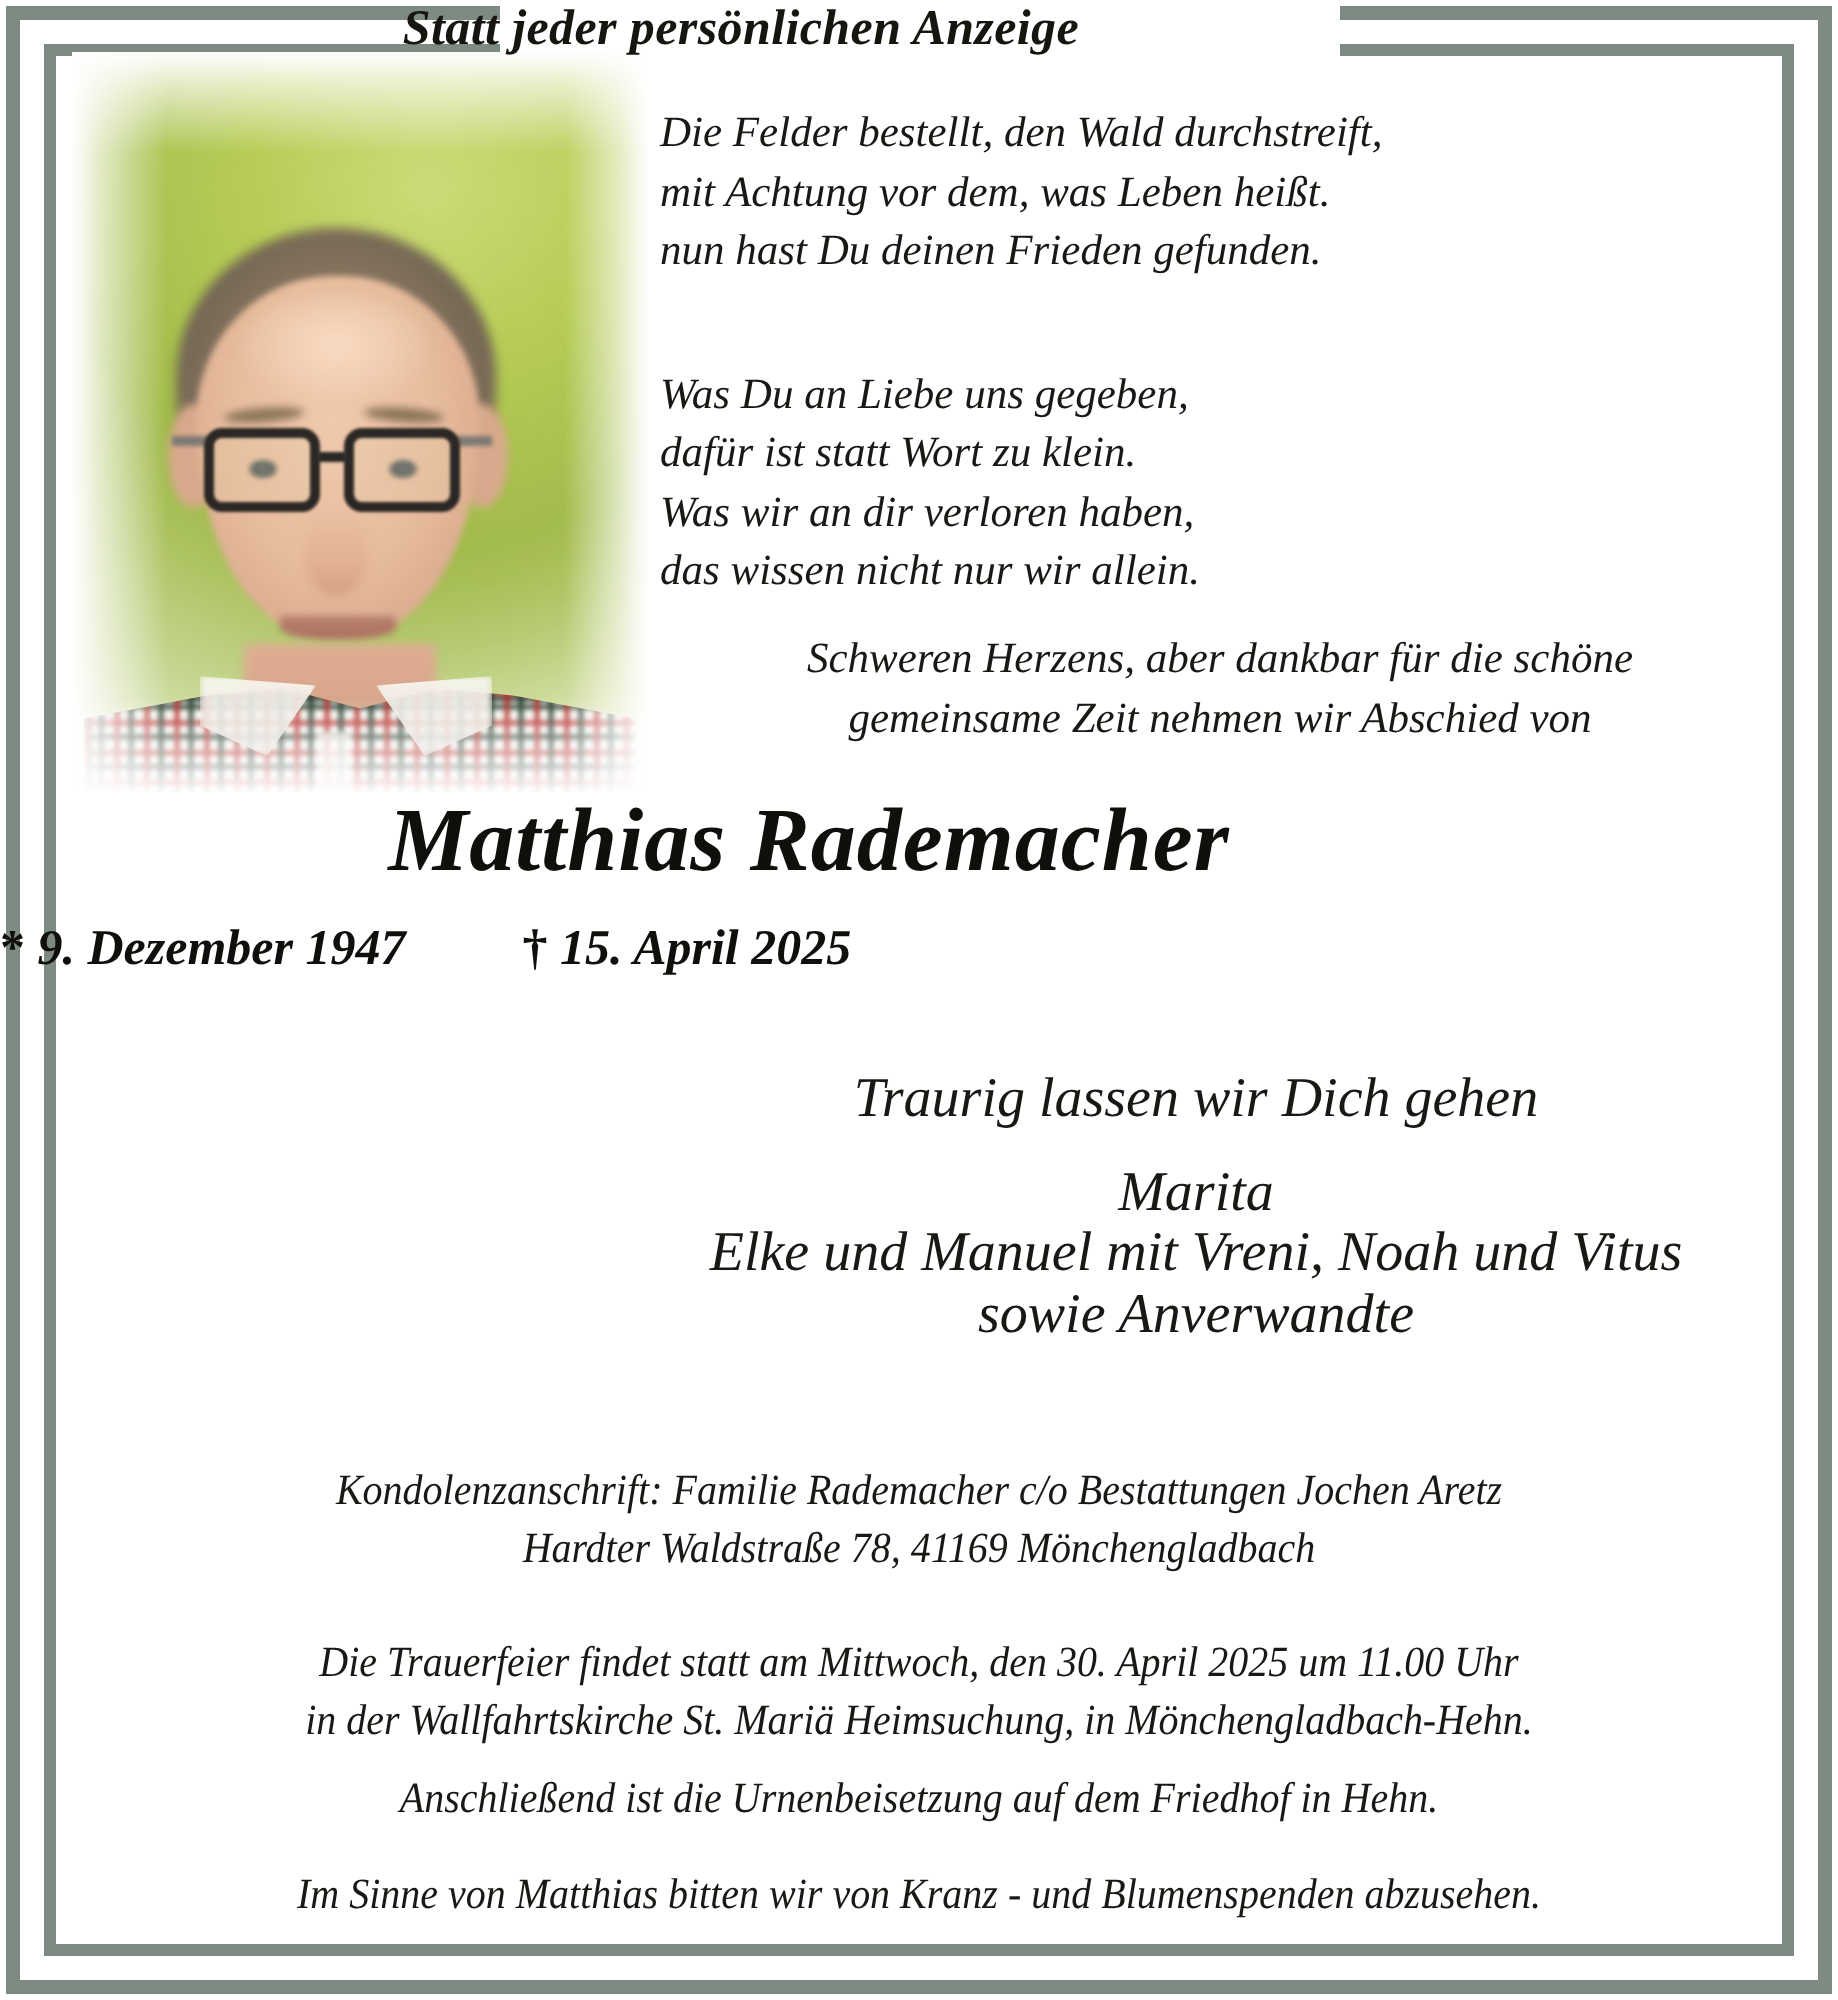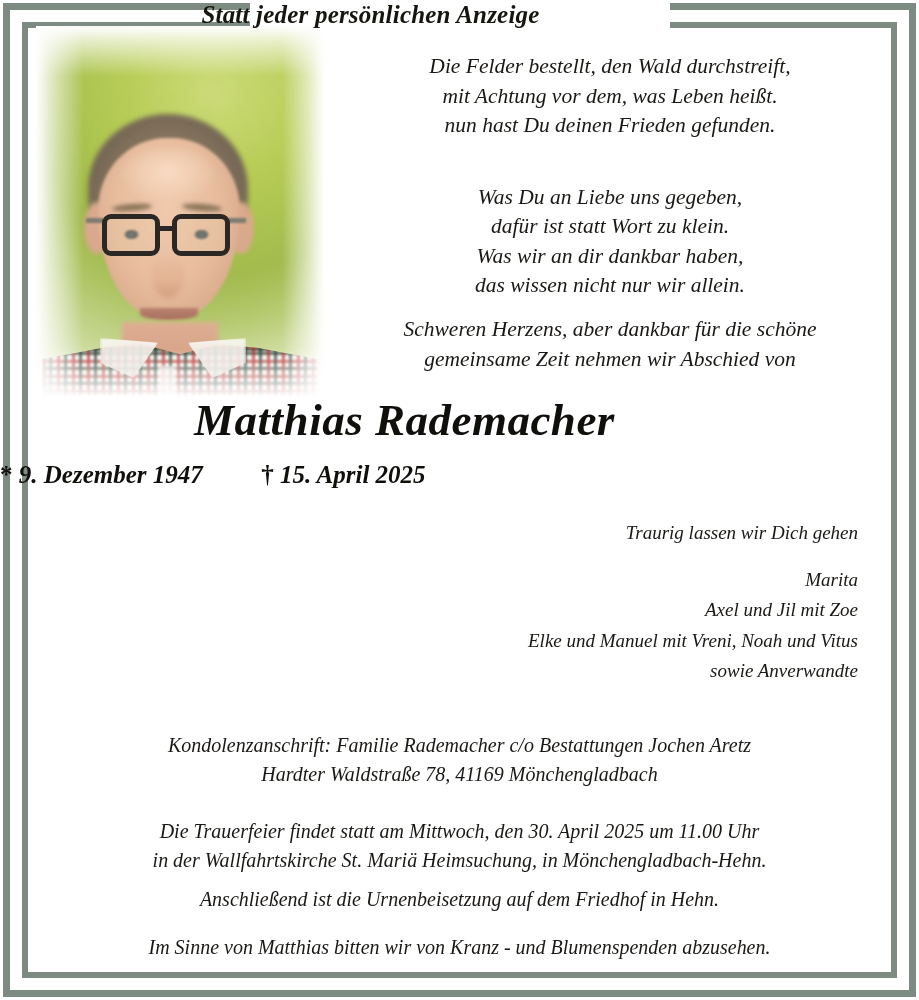--- a/index.html
+++ b/index.html
@@ -221,21 +221,21 @@
       linear-gradient(270deg, #fff 0%, rgba(255,255,255,0) 15%),
       linear-gradient(180deg, #fff 0%, rgba(255,255,255,0) 14%),
       linear-gradient(0deg,   #fff 0%, rgba(255,255,255,0) 13%);
   }
 
   
   .verse {
     position: absolute;
     left: 330px; top: 52px;
     width: 560px;
-    text-align: center;
+    text-align: left;
     font-style: italic;
     font-size: 21.5px;
     line-height: 29.5px;
     color: #1a1814;
   }
   .verse .stanza + .stanza { margin-top: 42px; }
 
   .farewell {
     position: absolute;
     left: 318px; top: 314px;
@@ -270,25 +270,25 @@
     font-weight: bold;
     font-size: 25px;
     color: #100f0c;
   }
   .dates .gap { display: inline-block; width: 46px; }
   .sym { font-style: normal; font-weight: bold; }
 
   
   .mourners {
     position: absolute;
-    left: 338px; top: 518px;
+    left: 338px; top: 535px;
     width: 520px;
-    text-align: right;
-    font-style: italic;
-    font-size: 19px;
+    text-align: center;
+    font-style: italic;
+    font-size: 28px;
     line-height: 30.5px;
     color: #1a1814;
   }
   .mourners .intro { margin-bottom: 16px; }
 
   
   .condensed {
     position: absolute;
     width: 919px;
     left: 0;
@@ -343,21 +343,21 @@
 
   <div class="verse">
     <div class="stanza">
       <div>Die Felder bestellt, den Wald durchstreift,</div>
       <div>mit Achtung vor dem, was Leben heißt.</div>
       <div>nun hast Du deinen Frieden gefunden.</div>
     </div>
     <div class="stanza">
       <div>Was Du an Liebe uns gegeben,</div>
       <div>dafür ist statt Wort zu klein.</div>
-      <div>Was wir an dir dankbar haben,</div>
+      <div>Was wir an dir verloren haben,</div>
       <div>das wissen nicht nur wir allein.</div>
     </div>
   </div>
 
   <div class="farewell">
     <div>Schweren Herzens, aber dankbar für die schöne</div>
     <div>gemeinsame Zeit nehmen wir Abschied von</div>
   </div>
 
   <div class="name">Matthias Rademacher</div>
@@ -366,21 +366,20 @@
     <span class="sym">*</span>
     <span>9. Dezember 1947</span>
     <span class="gap"></span>
     <span class="sym">†</span>
     <span>15. April 2025</span>
   </div>
 
   <div class="mourners">
     <div class="intro">Traurig lassen wir Dich gehen</div>
     <div>Marita</div>
-    <div>Axel und Jil mit Zoe</div>
     <div>Elke und Manuel mit Vreni, Noah und Vitus</div>
     <div>sowie Anverwandte</div>
   </div>
 
   <div class="condensed condolence">
     <div>Kondolenzanschrift: Familie Rademacher c/o Bestattungen Jochen Aretz</div>
     <div>Hardter Waldstraße 78, 41169 Mönchengladbach</div>
   </div>
 
   <div class="condensed service">

